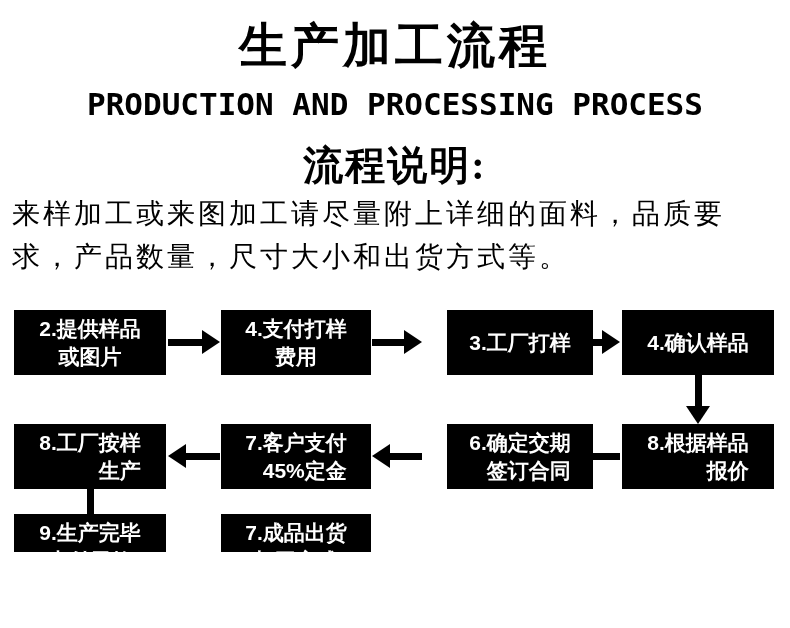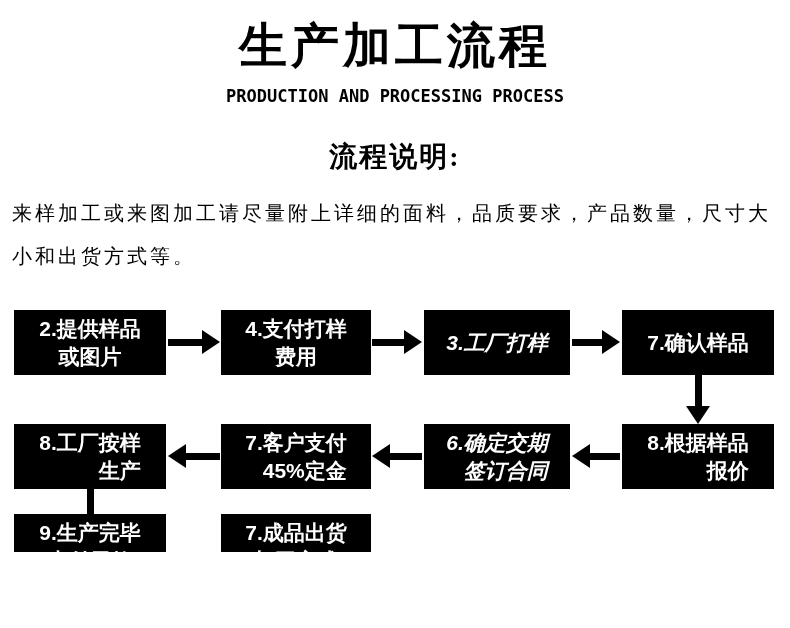--- a/index.html
+++ b/index.html
@@ -25,42 +25,42 @@
     font-weight: 900;
     letter-spacing: 4px;
     font-family: "Liberation Serif", serif;
   }
 
   .page-subtitle {
     position: absolute;
     top: 86px; left: 0;
     width: 100%;
     text-align: center;
-    font-size: 17px;
+    font-size: 31px;
     font-weight: bold;
     letter-spacing: 0px;
     font-family: "DejaVu Sans Mono", monospace;
   }
 
   .section-heading {
     position: absolute;
     top: 138px; left: 0;
     width: 100%;
     text-align: center;
-    font-size: 28px;
+    font-size: 40px;
     font-weight: 900;
     letter-spacing: 2px;
     font-family: "Liberation Serif", serif;
   }
 
   .description {
     position: absolute;
     top: 192px; left: 12px;
     width: 768px;
-    font-size: 20px;
+    font-size: 28px;
     line-height: 43px;
     letter-spacing: 3px;
     text-align: left;
     font-family: "Liberation Serif", serif;
   }
 
   
   .box {
     position: absolute;
     background: #000000;
@@ -73,21 +73,21 @@
     font-size: 21px;
     line-height: 1.3;
     white-space: pre-line;
     font-family: "Liberation Sans", sans-serif;
   }
   .r1 { top: 310px; height: 65px; }
   .r2 { top: 424px; height: 65px; text-align: right; }
   .r3 { top: 514px; height: 65px; }
   .c1 { left: 14px;  width: 152px; }
   .c2 { left: 221px; width: 150px; }
-  .c3 { left: 424px; width: 146px; font-style: italic; }
+  .c3 { left: 447px; width: 146px; }
   .c4 { left: 622px; width: 152px; }
 
   
   .h-arrow {
     position: absolute;
     height: 24px;
     display: flex;
     align-items: center;
   }
   .h-arrow .shaft { flex: 1; height: 7px; background: #000; }
@@ -148,21 +148,21 @@
 费用</div>
   <div class="h-arrow a-2-3">
       <div class="shaft"></div>
       <div class="head-right"></div>
     </div>
   <div class="box r1 c3">3.工厂打样</div>
   <div class="h-arrow a-3-4">
       <div class="shaft"></div>
       <div class="head-right"></div>
     </div>
-  <div class="box r1 c4">7.确认样品</div>
+  <div class="box r1 c4">4.确认样品</div>
 
   <div class="v-arrow a-4-5">
       <div class="shaft"></div>
       <div class="head-down"></div>
     </div>
 
   <div class="box r2 c4">8.根据样品
 报价</div>
   <div class="h-arrow a-5-6">
       <div class="head-left"></div>

